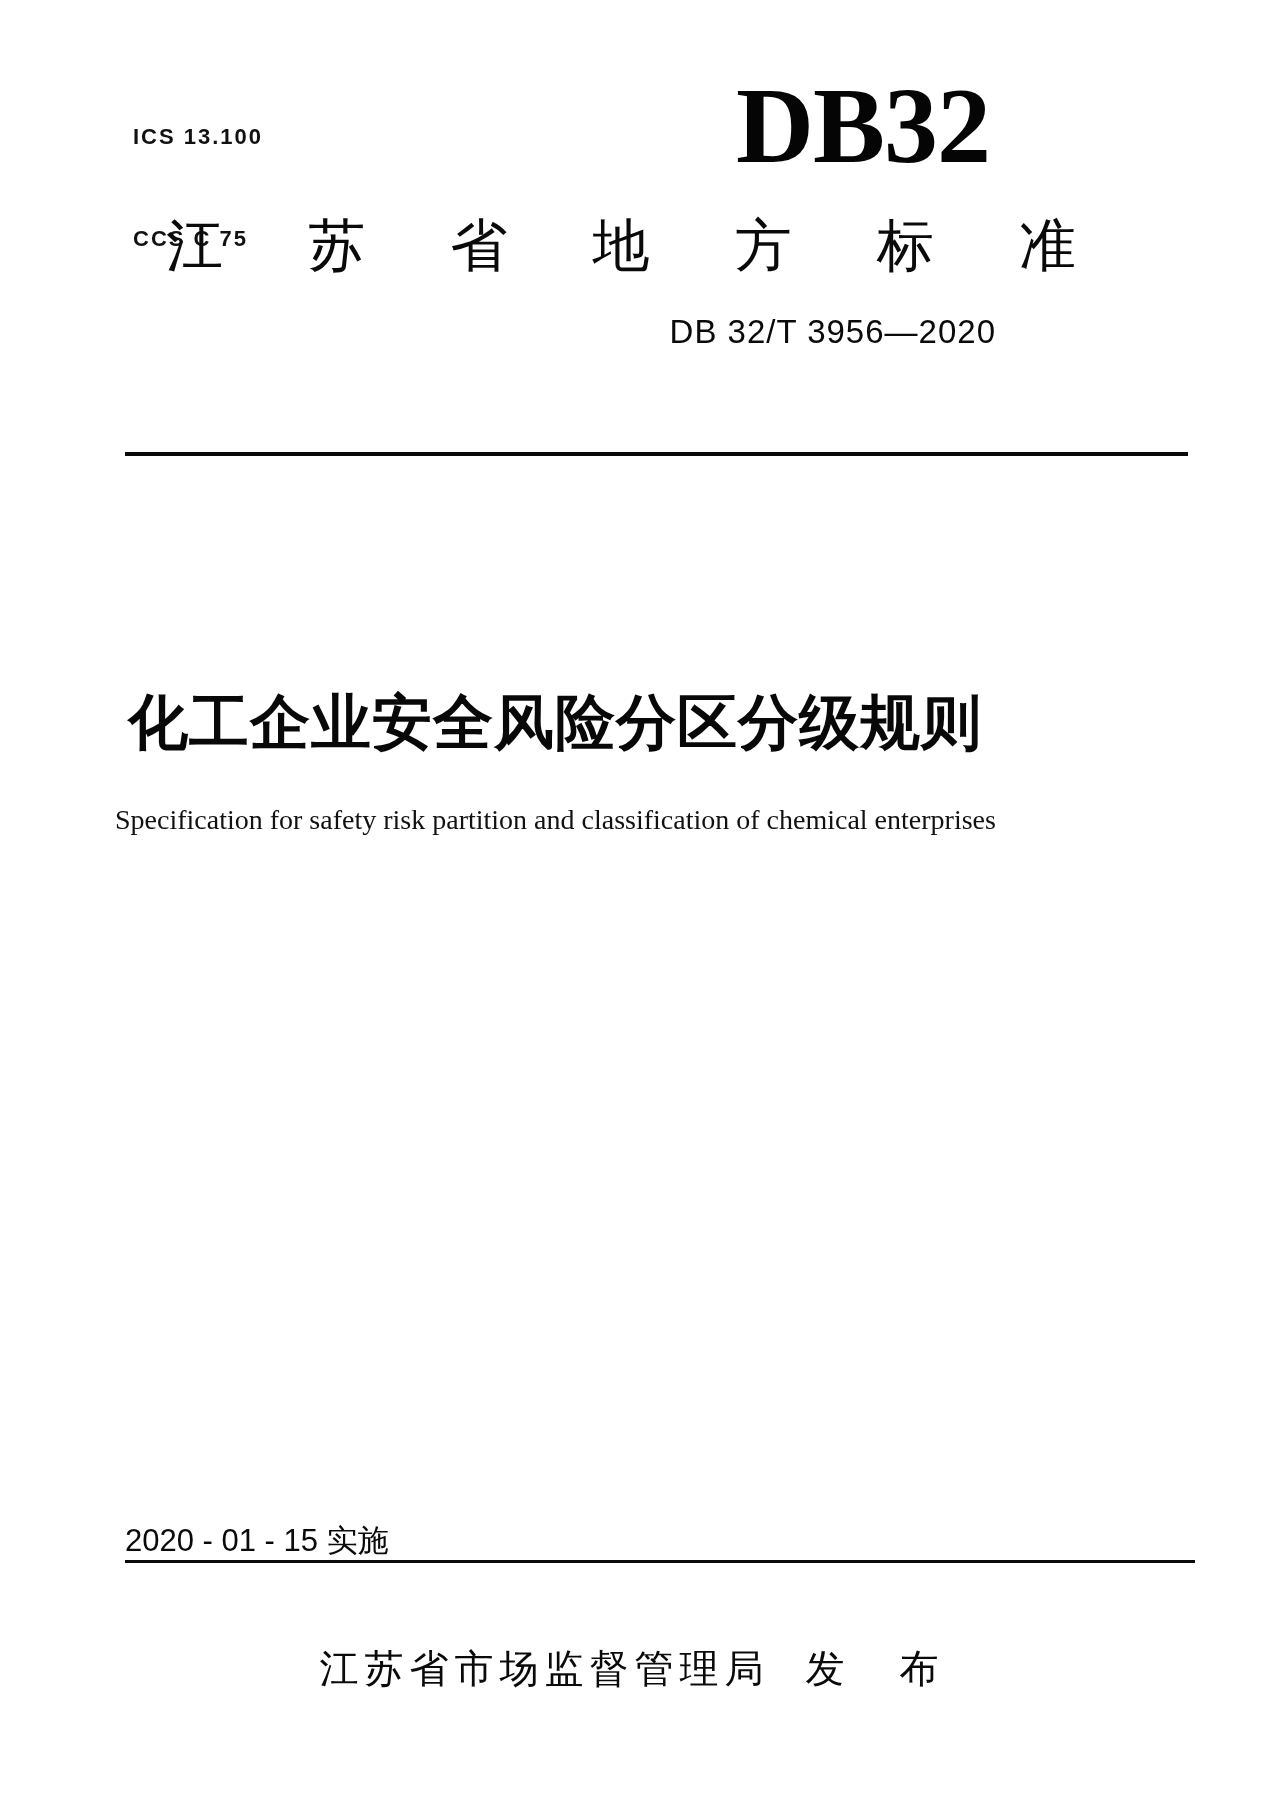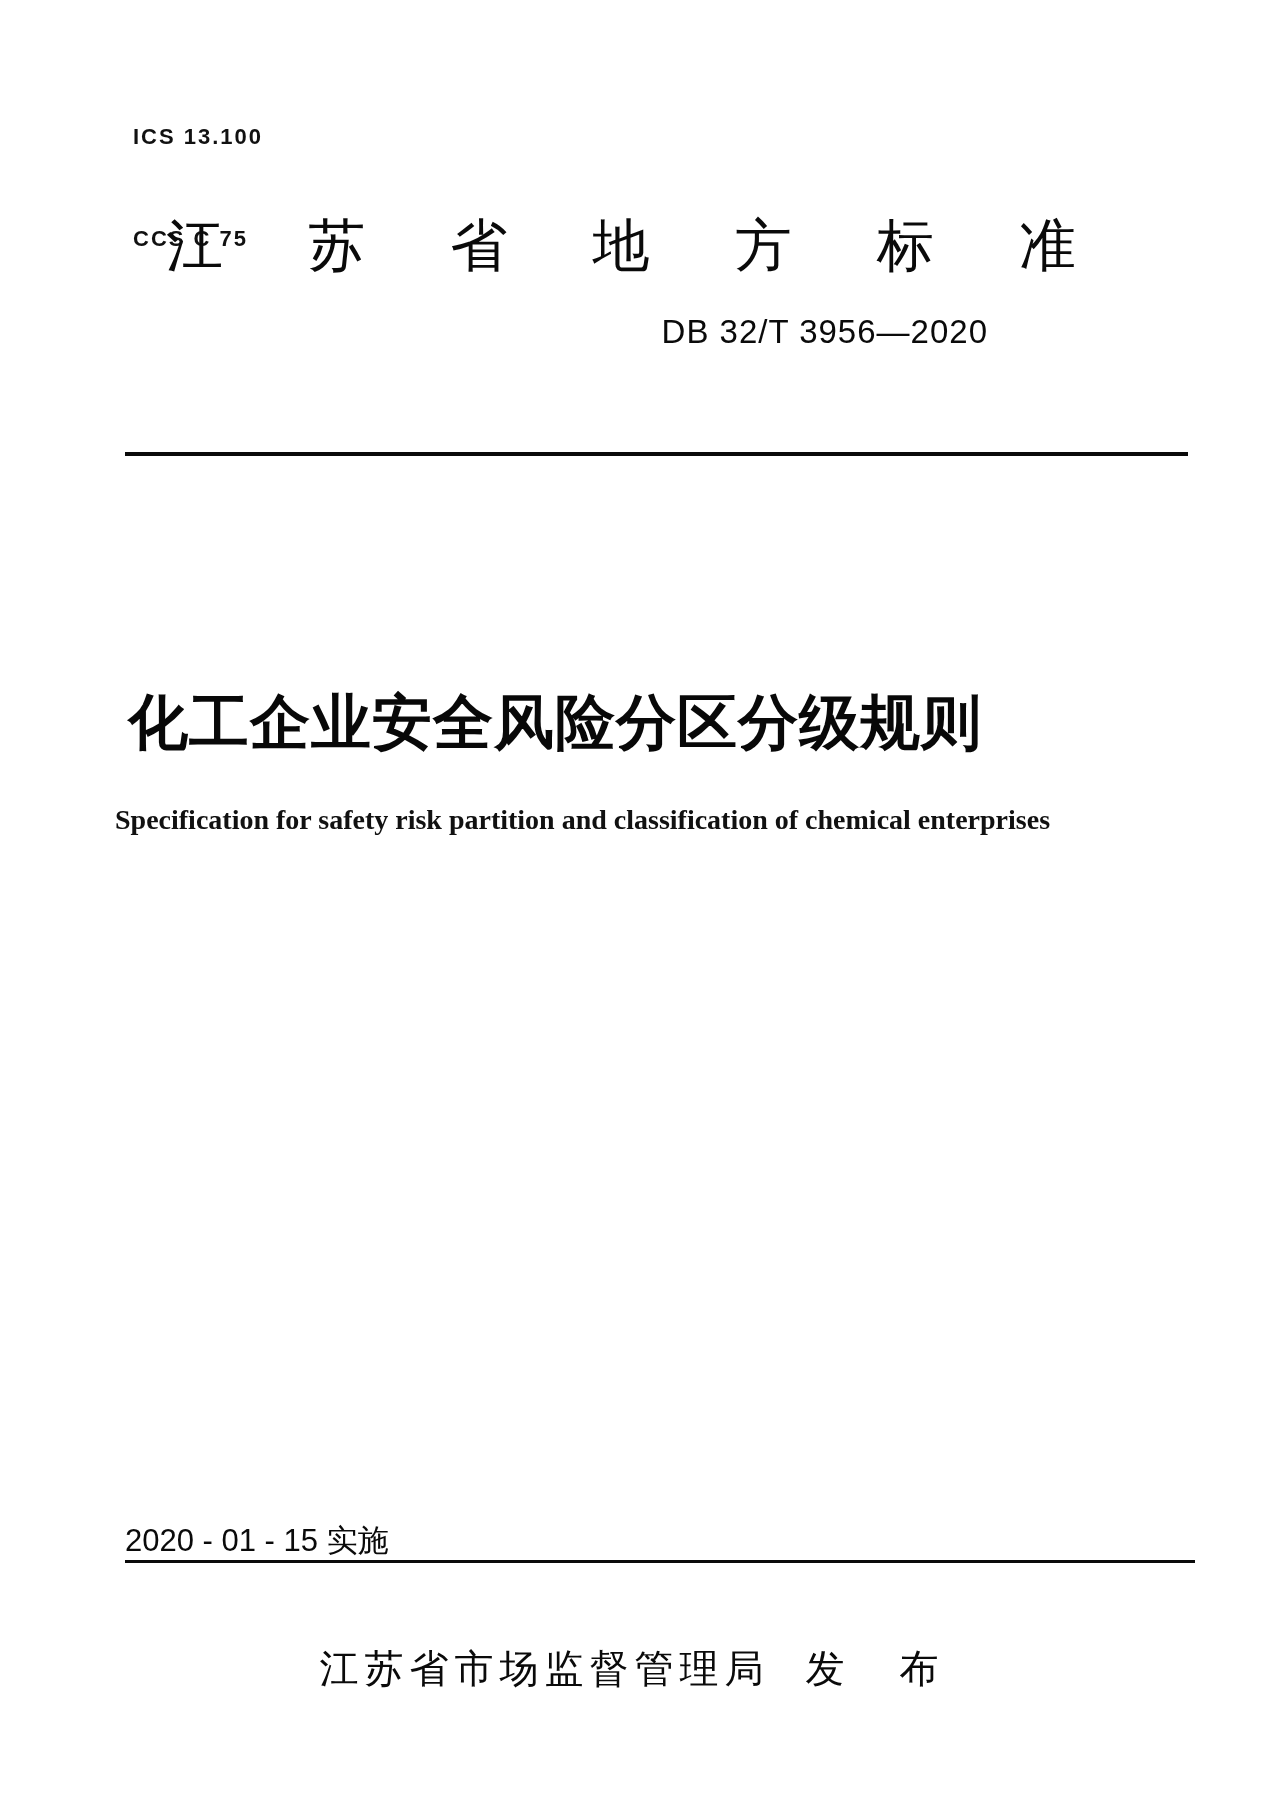--- a/index.html
+++ b/index.html
@@ -43,21 +43,21 @@
     font-size: 57px;
     font-weight: 500;
     line-height: 64px;
     color: #0a0a0a;
     text-align: justify;
     text-align-last: justify;
     margin-left: 36px;
   }
   .std-number {
     position: absolute;
-    right: 292px;
+    right: 284px;
     top: 313px;
     font-size: 33px;
     font-weight: 500;
     letter-spacing: 1px;
     color: #0a0a0a;
     white-space: pre;
   }
   .rule-top {
     position: absolute;
     left: 125px;
@@ -78,21 +78,21 @@
     font-weight: 700;
     letter-spacing: 1px;
     line-height: 70px;
     color: #080808;
     white-space: nowrap;
   }
   .title-en {
     margin-top: 45px;
     font-family: "Liberation Serif", "DejaVu Serif", serif;
     font-size: 28px;
-    font-weight: 700;
+    font-weight: 400;
     line-height: 34px;
     color: #111;
     white-space: nowrap;
   }
   .dates-row {
     position: absolute;
     left: 125px;
     top: 1520px;
     width: 1065px;
     display: flex;
@@ -154,20 +154,21 @@
 </head>
 <body>
 
 <div class="page">
 
   <div class="ics-block">
     <div>ICS 13.100</div>
     <div>CCS C 75</div>
   </div>
 
+  <div class="db-logo">DB32</div>
 
   <div class="std-type-row">江苏省地方标准</div>
 
   <div class="std-number">DB 32/T 3956—2020</div>
 
   <div class="rule-top"></div>
 
   <div class="title-block">
     <div class="title-cn">化工企业安全风险分区分级规则</div>
     <div class="title-en">Specification for safety risk partition and classification of chemical enterprises</div>

